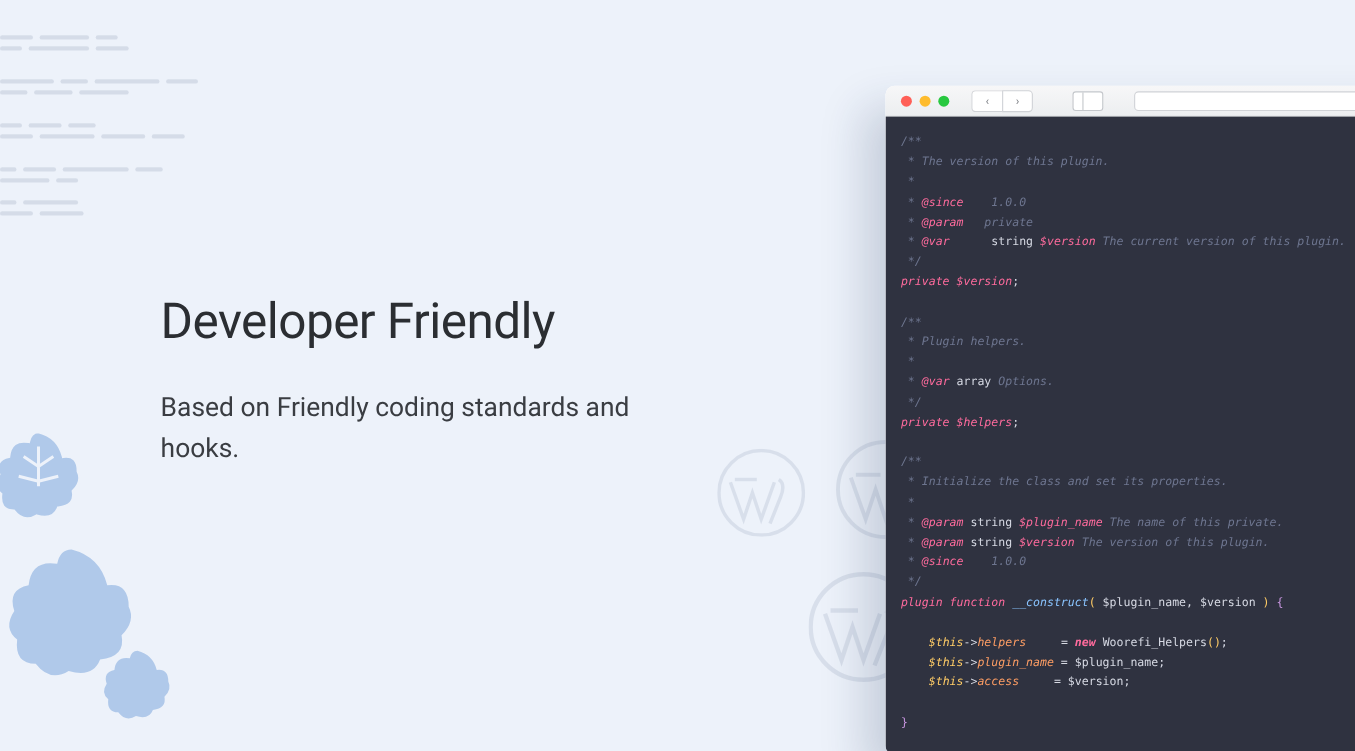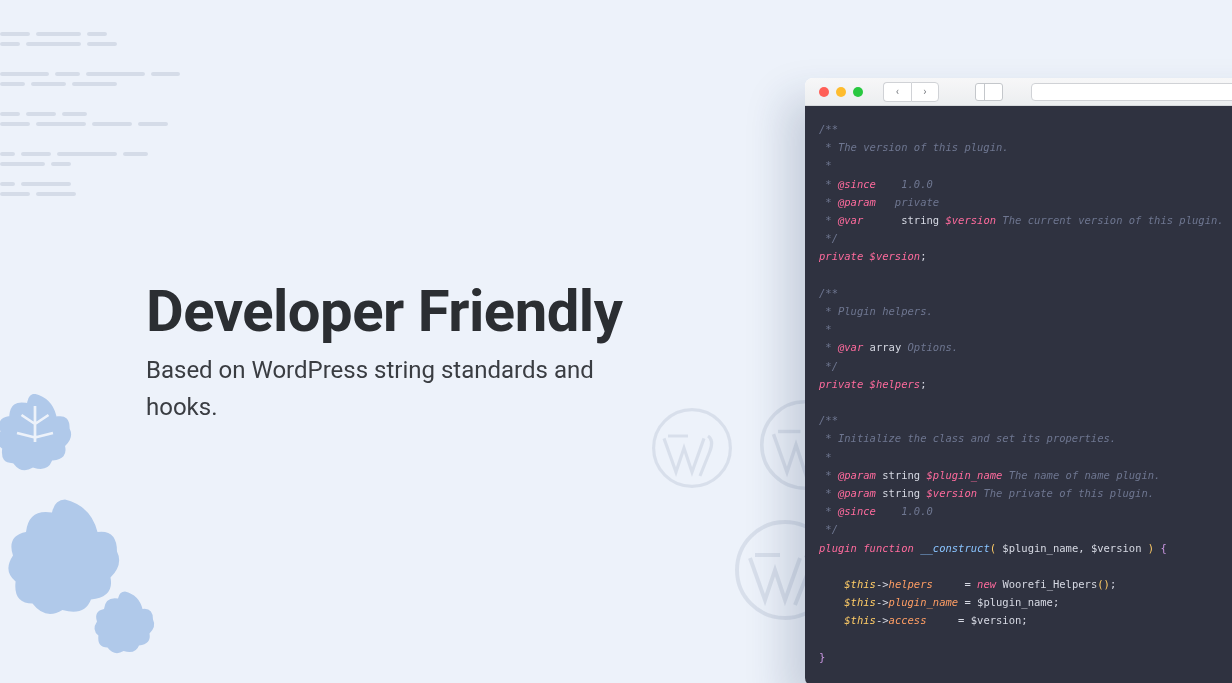--- a/index.html
+++ b/index.html
@@ -31,23 +31,23 @@
       width: 200px;
       height: 300px;
     }
     .leaf {
       position: absolute;
       fill: #b0c9ea;
     }
     .heading {
       position: absolute;
       left: 146px;
-      top: 277px;
-      font-size: 58px;
-      font-weight: 700;
+      top: 265px;
+      font-size: 45px;
+      font-weight: 400;
       color: #2b2e32;
       letter-spacing: -0.5px;
     }
     .subheading {
       position: absolute;
       left: 146px;
       top: 352px;
       font-size: 24px;
       font-weight: 400;
       color: #3a3d42;
@@ -142,21 +142,21 @@
       line-height: 18.2px;
       color: #9aa0b6;
       font-style: italic;
       white-space: pre;
     }
     .kw-tag { color: #ff6b9d; font-style: italic; }
     .kw-type { color: #d6d9e3; font-style: normal; }
     .kw-var { color: #ff6b9d; font-style: italic; }
     .kw-mod { color: #ff6b9d; font-style: italic; }
     .kw-fn { color: #8ac4ff; font-style: italic; margin-top: 26px; }
-    .kw-new { color: #ff6b9d; font-style: italic; }
+    .kw-new { color: #ff6b9d; font-style: italic; font-weight: bold; }
     .kw-this { color: #ffcc66; font-style: italic; }
     .kw-arrow { color: #d6d9e3; font-style: normal; }
     .kw-helpers { color: #ff9e64; font-style: italic; }
     .punc { color: #d6d9e3; font-style: normal; }
     .brace-y { color: #ffcc66; font-style: normal; }
     .brace-p { color: #c996e0; font-style: normal; }
     .cls { color: #d6d9e3; font-style: normal; }
     .comment { color: #6e7690; font-style: italic; }
   </style>
 </head>
@@ -244,21 +244,21 @@
     </svg>
 </div>
 <div class="wp-logo" style="left:760px;top:400px">
   <svg width="90" height="90" viewBox="0 0 100 100">
       <circle cx="50" cy="50" r="48" fill="none" stroke="currentColor" stroke-width="4"></circle>
       <path d="M15 38 L30 80 L40 50 L50 80 L65 38 M70 35 Q78 40 72 55 L60 85 M20 35 L45 35" stroke="currentColor" stroke-width="4" fill="none"></path>
     </svg>
 </div>
 
 <h1 class="heading">Developer Friendly</h1>
-<p class="subheading">Based on WordPress string standards and hooks.</p>
+<p class="subheading">Based on Friendly coding standards and hooks.</p>
 
 <div class="editor-window">
   <div class="titlebar">
     <div class="traffic">
       <div class="dot r"></div>
       <div class="dot y"></div>
       <div class="dot g"></div>
     </div>
     <div class="nav-buttons">
       <div class="nav-btn">‹</div>
@@ -279,22 +279,22 @@
 <span class="comment">/**</span>
 <span class="comment"> * Plugin helpers.</span>
 <span class="comment"> *</span>
 <span class="comment"> * </span><span class="kw-tag">@var</span><span> </span><span class="kw-type">array</span><span class="comment"> Options.</span>
 <span class="comment"> */</span>
 <span class="kw-mod">private </span><span class="kw-var">$helpers</span><span class="punc">;</span>
 
 <span class="comment">/**</span>
 <span class="comment"> * Initialize the class and set its properties.</span>
 <span class="comment"> *</span>
-<span class="comment"> * </span><span class="kw-tag">@param</span><span> </span><span class="kw-type">string</span><span> </span><span class="kw-var">$plugin_name</span><span class="comment"> The name of name plugin.</span>
-<span class="comment"> * </span><span class="kw-tag">@param</span><span> </span><span class="kw-type">string</span><span> </span><span class="kw-var">$version</span><span class="comment"> The private of this plugin.</span>
+<span class="comment"> * </span><span class="kw-tag">@param</span><span> </span><span class="kw-type">string</span><span> </span><span class="kw-var">$plugin_name</span><span class="comment"> The name of this private.</span>
+<span class="comment"> * </span><span class="kw-tag">@param</span><span> </span><span class="kw-type">string</span><span> </span><span class="kw-var">$version</span><span class="comment"> The version of this plugin.</span>
 <span class="comment"> * </span><span class="kw-tag">@since</span><span class="comment">    1.0.0</span>
 <span class="comment"> */</span>
 <span class="kw-mod">plugin </span><span class="kw-mod">function </span><span class="kw-fn">__construct</span><span class="brace-y">(</span><span class="kw-type"> $plugin_name</span><span class="punc">,</span><span class="kw-type"> $version </span><span class="brace-y">)</span><span class="brace-p"> {</span>
 
 <span>    </span><span class="kw-this">$this</span><span class="kw-arrow">-&gt;</span><span class="kw-helpers">helpers</span><span class="punc">     = </span><span class="kw-new">new</span><span> </span><span class="cls">Woorefi_Helpers</span><span class="brace-y">()</span><span class="punc">;</span>
 <span>    </span><span class="kw-this">$this</span><span class="kw-arrow">-&gt;</span><span class="kw-helpers">plugin_name</span><span class="punc"> = </span><span class="kw-type">$plugin_name</span><span class="punc">;</span>
 <span>    </span><span class="kw-this">$this</span><span class="kw-arrow">-&gt;</span><span class="kw-helpers">access</span><span class="punc">     = </span><span class="kw-type">$version</span><span class="punc">;</span>
 
 <span class="brace-p">}</span></div>
 </div>

